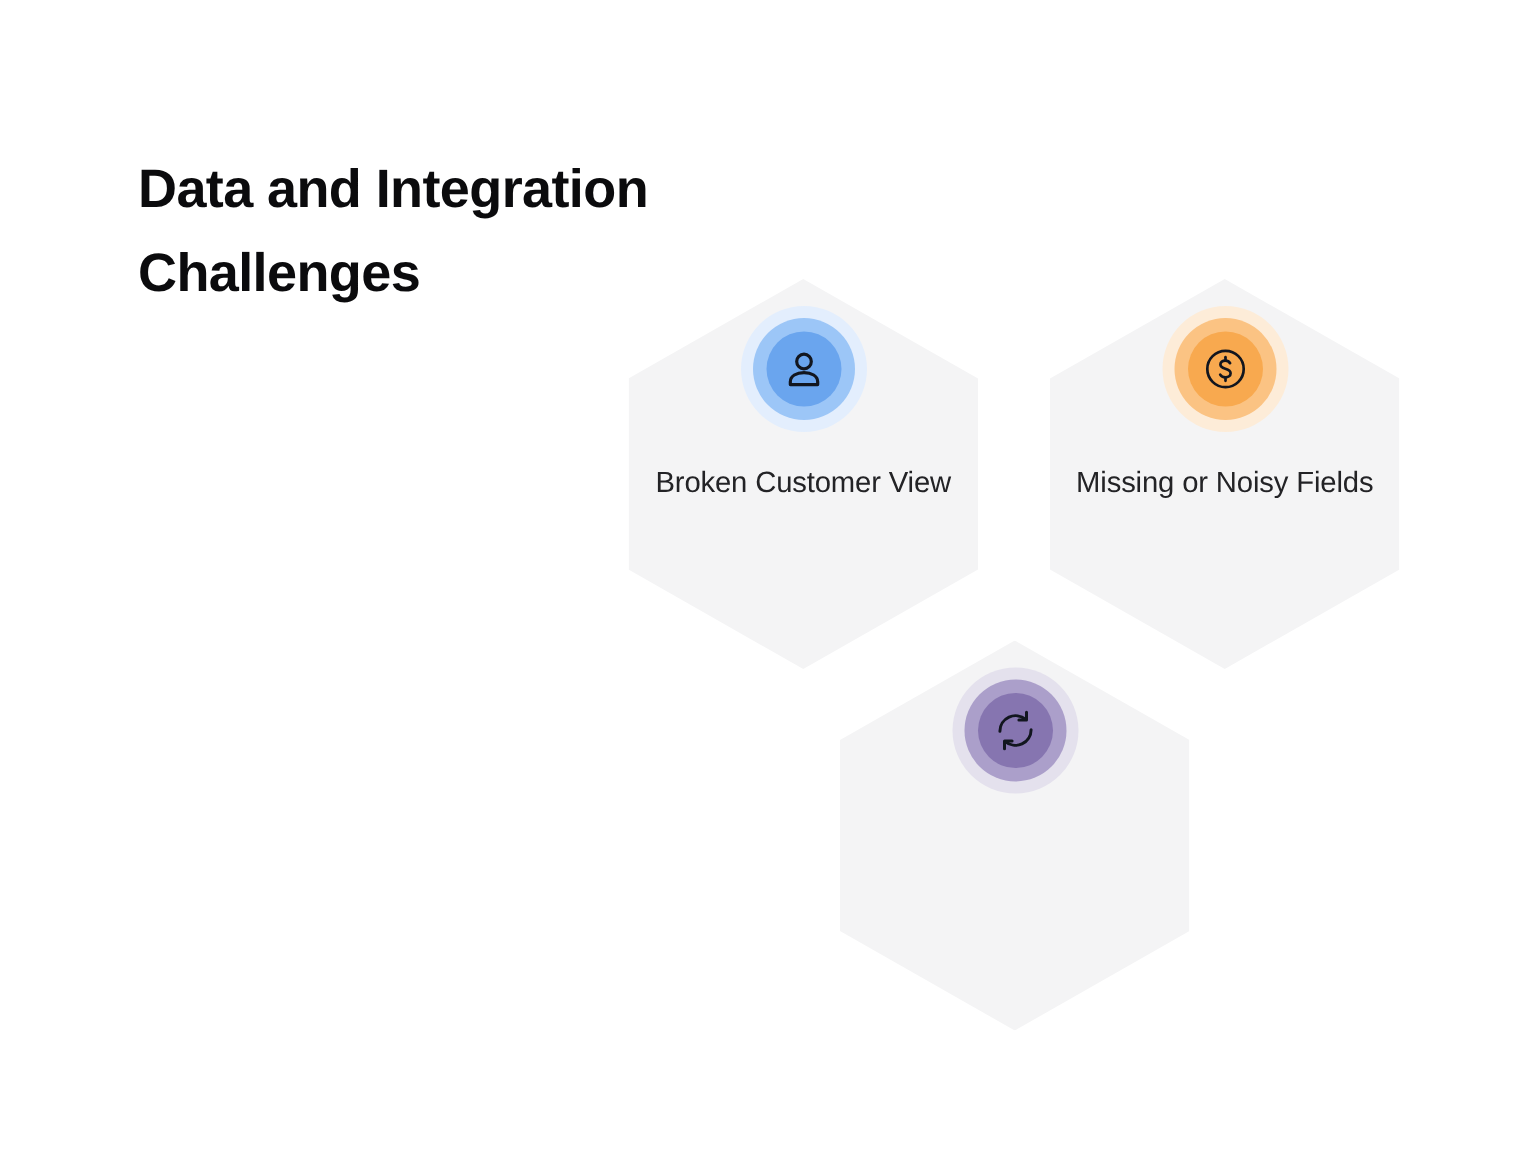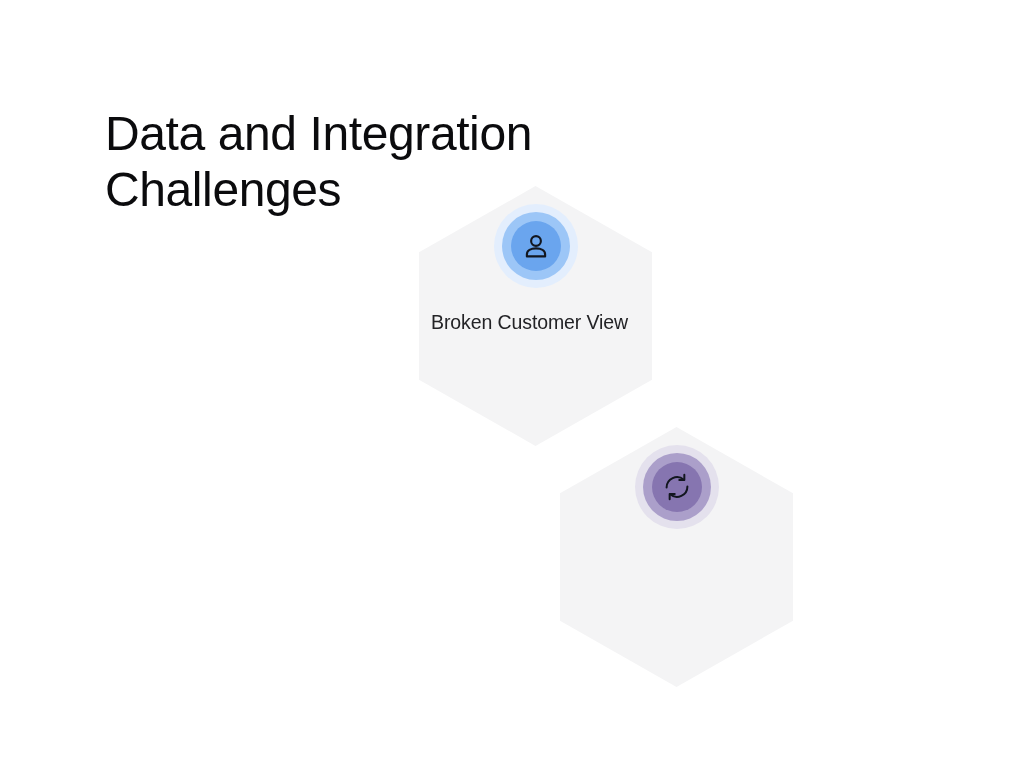--- a/index.html
+++ b/index.html
@@ -20,26 +20,26 @@
     position: absolute;
     inset: 0;
     width: 1024px;
     height: 768px;
     background: #ffffff;
   }
 
   
   #page-title {
     position: absolute;
-    left: 105px;
+    left: 92px;
     top: 74px;
     width: 430px;
-    font-size: 48px;
+    font-size: 36px;
     line-height: 56px;
-    font-weight: 400;
+    font-weight: 700;
     letter-spacing: -0.4px;
     color: #0b0b0d;
     white-space: pre-line;
   }
 
   
   #hex-cluster {
     position: absolute;
     left: 0;
     top: 0;
@@ -111,21 +111,21 @@
   .ring-inner svg {
     display: block;
   }
 
   
   .hex-label {
     position: absolute;
     left: 12px;
     right: 12px;
     top: 120px;
-    text-align: left;
+    text-align: center;
     font-size: 19.5px;
     line-height: 32px;
     font-weight: 400;
     color: #232326;
     letter-spacing: -0.1px;
   }
 
   
   #hex-card-1 { left: 419px; top: 186px; }
   #hex-card-2 { left: 700px; top: 186px; }
@@ -150,20 +150,37 @@
         <span class="ring-inner" style="background:#6aa5ee;">
           <svg width="30" height="30" viewBox="0 0 24 24" fill="none" stroke="#12161f" stroke-width="1.7" stroke-linecap="round" stroke-linejoin="round">
             <circle cx="12" cy="8" r="3.9"></circle>
             <path d="M4.7 20.3v-1.5c0-3.1 3.3-4.9 7.3-4.9s7.3 1.8 7.3 4.9v1.5z"></path>
           </svg>
         </span>
       </div>
       <div class="hex-label">Broken Customer View</div>
     </div>
 
+    <div class="hex-card" id="hex-card-2">
+      <div class="hex-shadow"></div>
+      <div class="hex-shape"></div>
+      <div class="badge">
+        <span class="ring-outer" style="background:#fdecd8;"></span>
+        <span class="ring-mid" style="background:#fbc383;"></span>
+        <span class="ring-inner" style="background:#f8a94f;">
+          <svg width="32" height="32" viewBox="0 0 24 24" fill="none" stroke="#12161f" stroke-width="1.35" stroke-linecap="round" stroke-linejoin="round">
+            <circle cx="12" cy="12" r="9.1"></circle>
+            <path d="M14.3 9.1c-.5-.85-1.4-1.3-2.4-1.3-1.35 0-2.45.78-2.45 1.95 0 1.1.85 1.65 2.45 2.1 1.7.48 2.65 1.05 2.65 2.25 0 1.25-1.15 2.05-2.6 2.05-1.15 0-2.1-.48-2.6-1.35"></path>
+            <path d="M12 6.1v1.7"></path>
+            <path d="M12 16.2v1.7"></path>
+          </svg>
+        </span>
+      </div>
+      <div class="hex-label">Missing or Noisy Fields</div>
+    </div>
 
     <div class="hex-card" id="hex-card-3">
       <div class="hex-shadow"></div>
       <div class="hex-shape"></div>
       <div class="badge">
         <span class="ring-outer" style="background:#e4e1ed;"></span>
         <span class="ring-mid" style="background:#ab9fca;"></span>
         <span class="ring-inner" style="background:#8675b0;">
           <svg width="32" height="32" viewBox="0 0 24 24" fill="none" stroke="#12161f" stroke-width="1.5" stroke-linecap="round" stroke-linejoin="round">
             <path d="M4.2 12.4a7.8 7.8 0 0 1 12.9-5.9"></path>

